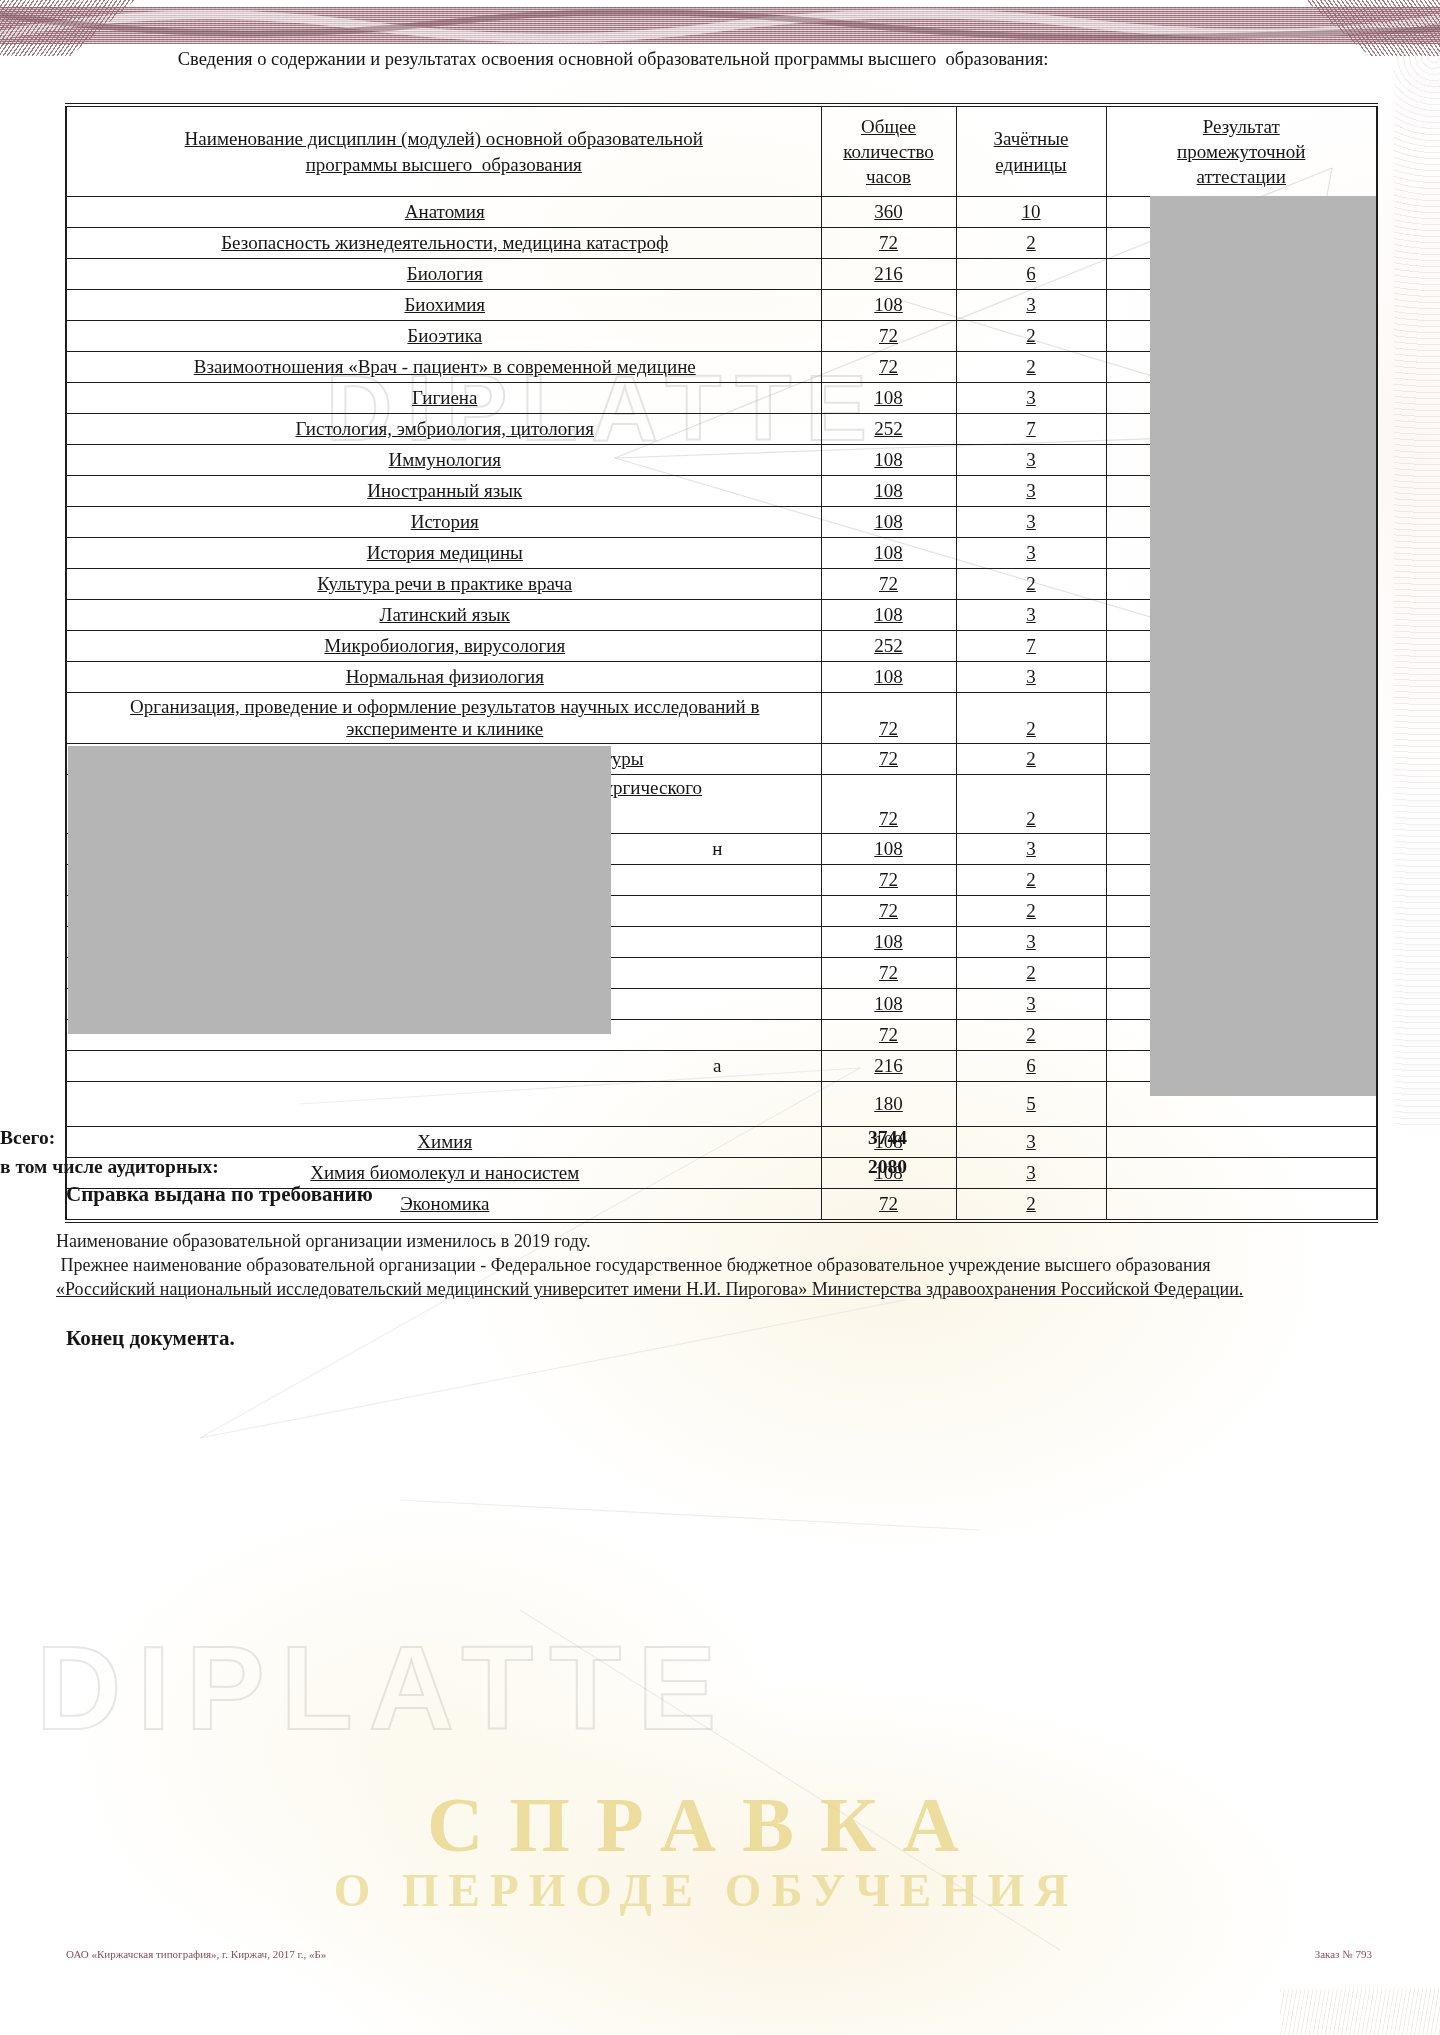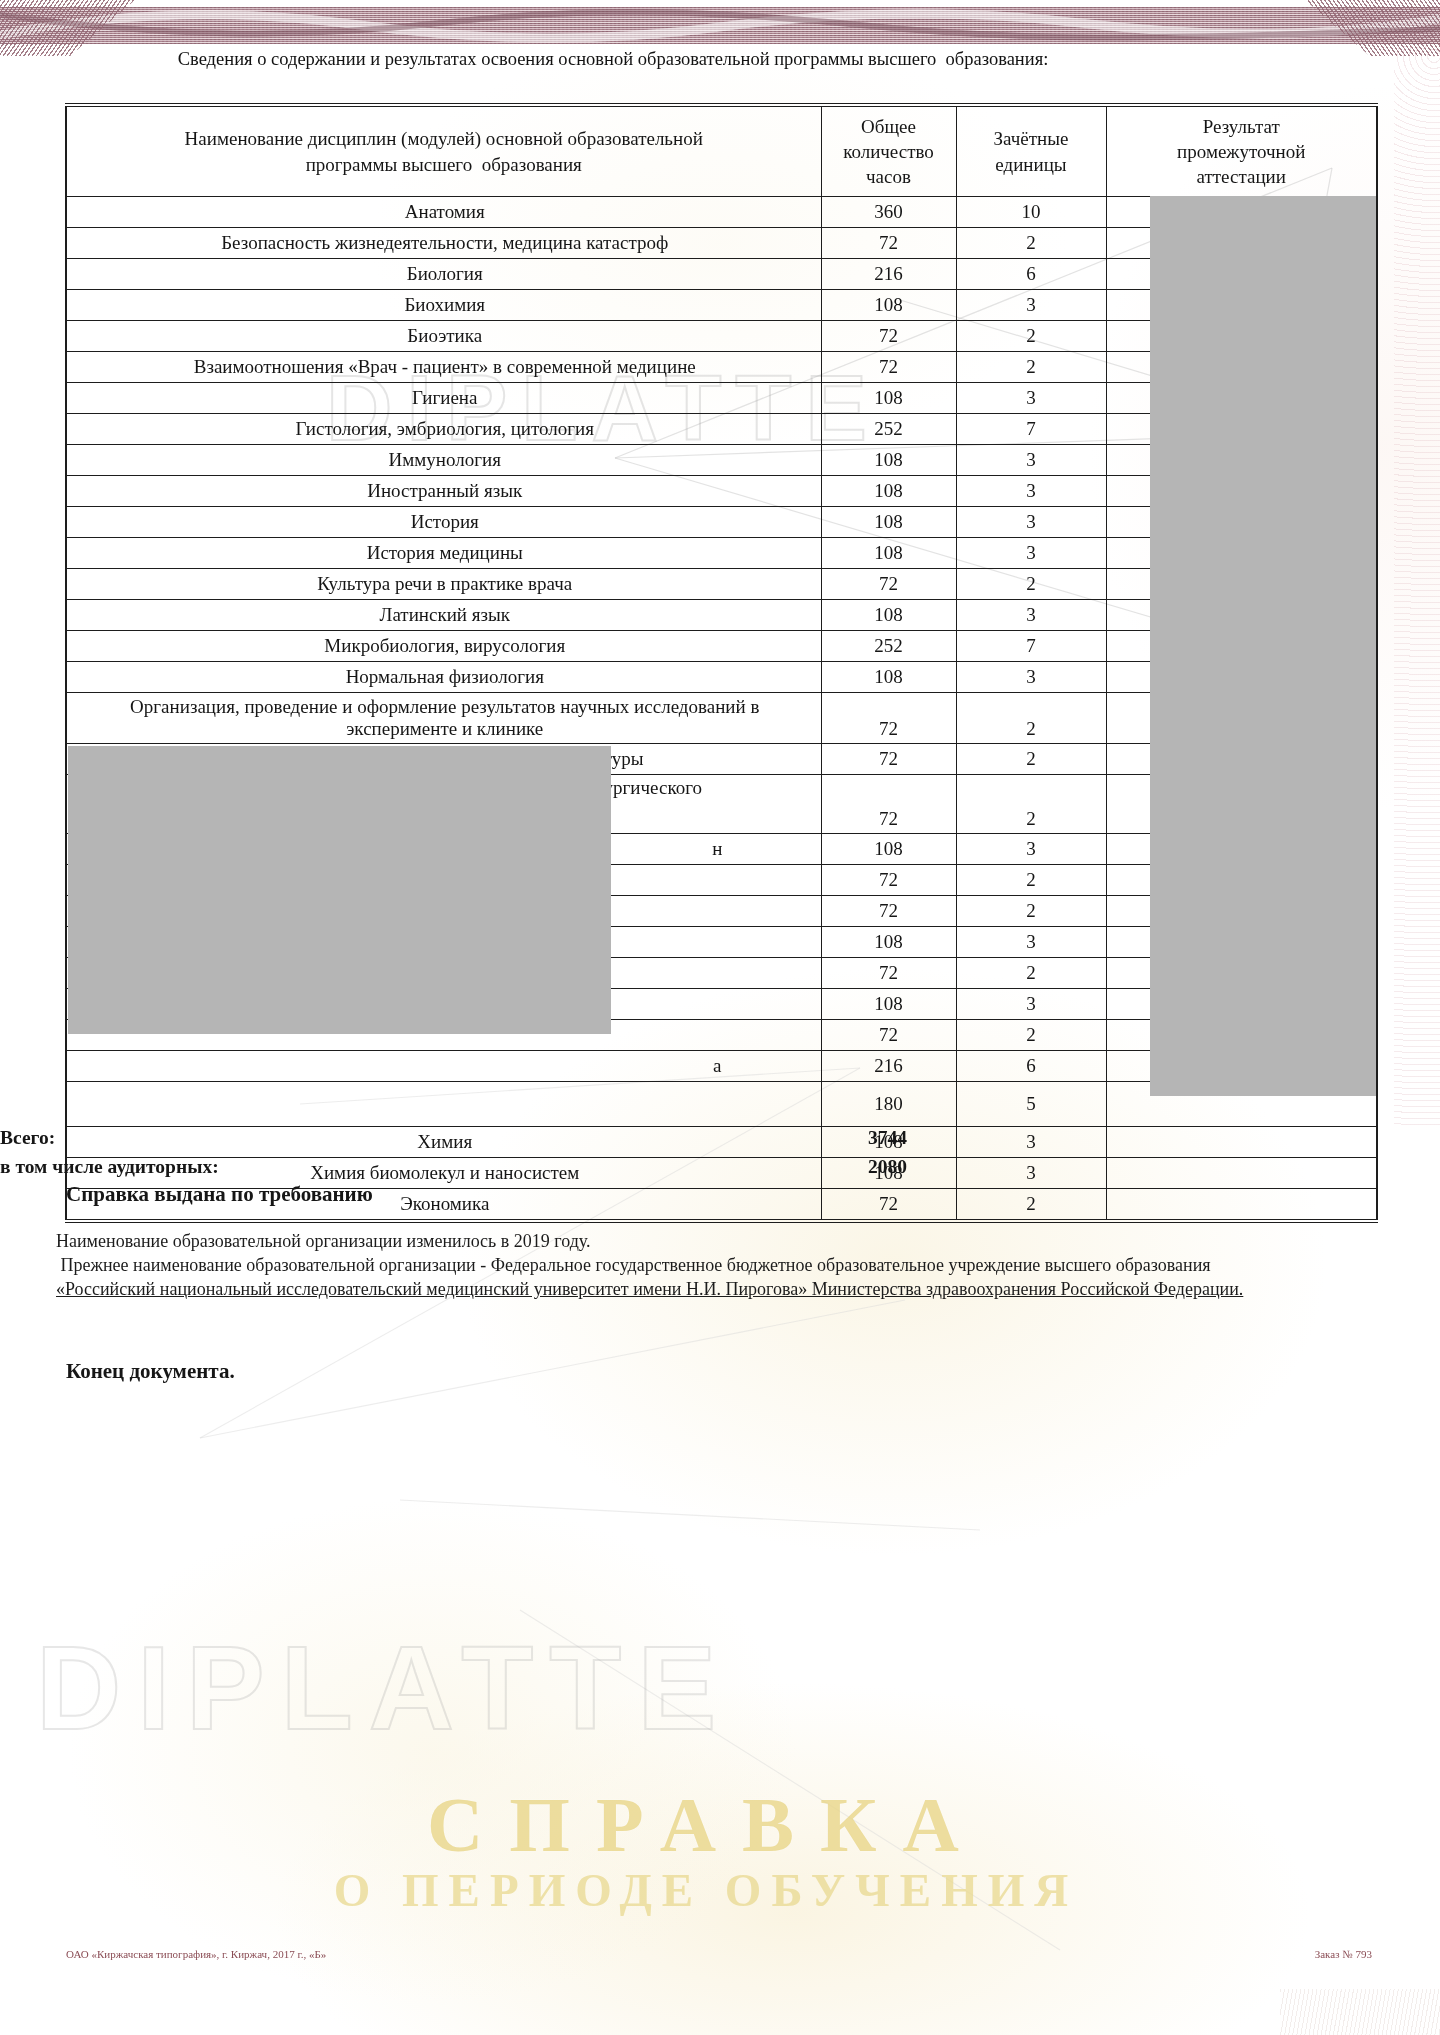--- a/index.html
+++ b/index.html
@@ -47,20 +47,21 @@
     position:absolute; top:49px; left:0; width:1226px; text-align:center;
     font-size:18.5px; white-space:pre-wrap; color:#121212;
   }
   
   #main-table {
     position:absolute; left:65px; top:103px; width:1311px;
     border-collapse:collapse; table-layout:fixed;
     border-left:2px solid #1d1d1d; border-right:2px solid #1d1d1d;
     border-top:4px double #1d1d1d; border-bottom:4px double #1d1d1d;
     background:transparent;
+    text-decoration:underline;
   }
   #main-table th, #main-table td { border:1.6px solid #1d1d1d; }
   #main-table thead th {
     height:89px; font-weight:normal; font-size:19px; line-height:1.32;
     text-align:center; vertical-align:middle; white-space:pre-wrap; padding:0 4px;
   }
   #main-table td { font-size:19px; height:inherit; }
   td.name { padding:1px 6px 1px 8px; text-align:center; }
   td.num  { text-align:center; }
   td.res  { }
@@ -77,21 +78,21 @@
   #redaction-left  { left:68px;  top:746px; width:543px; height:288px; }
   
   .tot-label { position:absolute; left:0; width:700px; text-align:left; font-weight:bold; font-size:19.5px; }
   .tot-value { position:absolute; left:820px; width:135px; text-align:center; font-weight:bold; font-size:19.5px; }
   #total-label { top:1127px; }  #total-value { top:1127px; }
   #class-label { top:1156px; }  #class-value { top:1156px; }
   
   #statement-heading { position:absolute; left:66px; top:1182px; font-size:21px; font-weight:bold; }
   .para-line { position:absolute; left:56px; font-size:18px; white-space:pre; color:#1c1c1c; }
   #para-1 { top:1231px; } #para-2 { top:1255px;text-align:center; } #para-3 { top:1279px;text-decoration:underline; }
-  #end-doc { position:absolute; left:66px; top:1326px; font-size:21px; font-weight:bold;margin-top:33px; }
+  #end-doc { position:absolute; left:66px; top:1326px; font-size:21px; font-weight:bold; }
   
   .wm {
     position:absolute; font-family:"Liberation Sans", sans-serif; font-weight:bold;
     color:rgba(0,0,0,0); pointer-events:none; white-space:nowrap;
   }
   #wm-table { left:326px; top:356px; font-size:92px; letter-spacing:14px;
     -webkit-text-stroke:2px rgba(168,168,168,0.30); }
   #wm-bottom { left:36px; top:1620px; font-size:118px; letter-spacing:16px;
     -webkit-text-stroke:2px rgba(162,162,162,0.26); }
   .stamp { position:absolute; left:0; right:28px; text-align:center; pointer-events:none;

